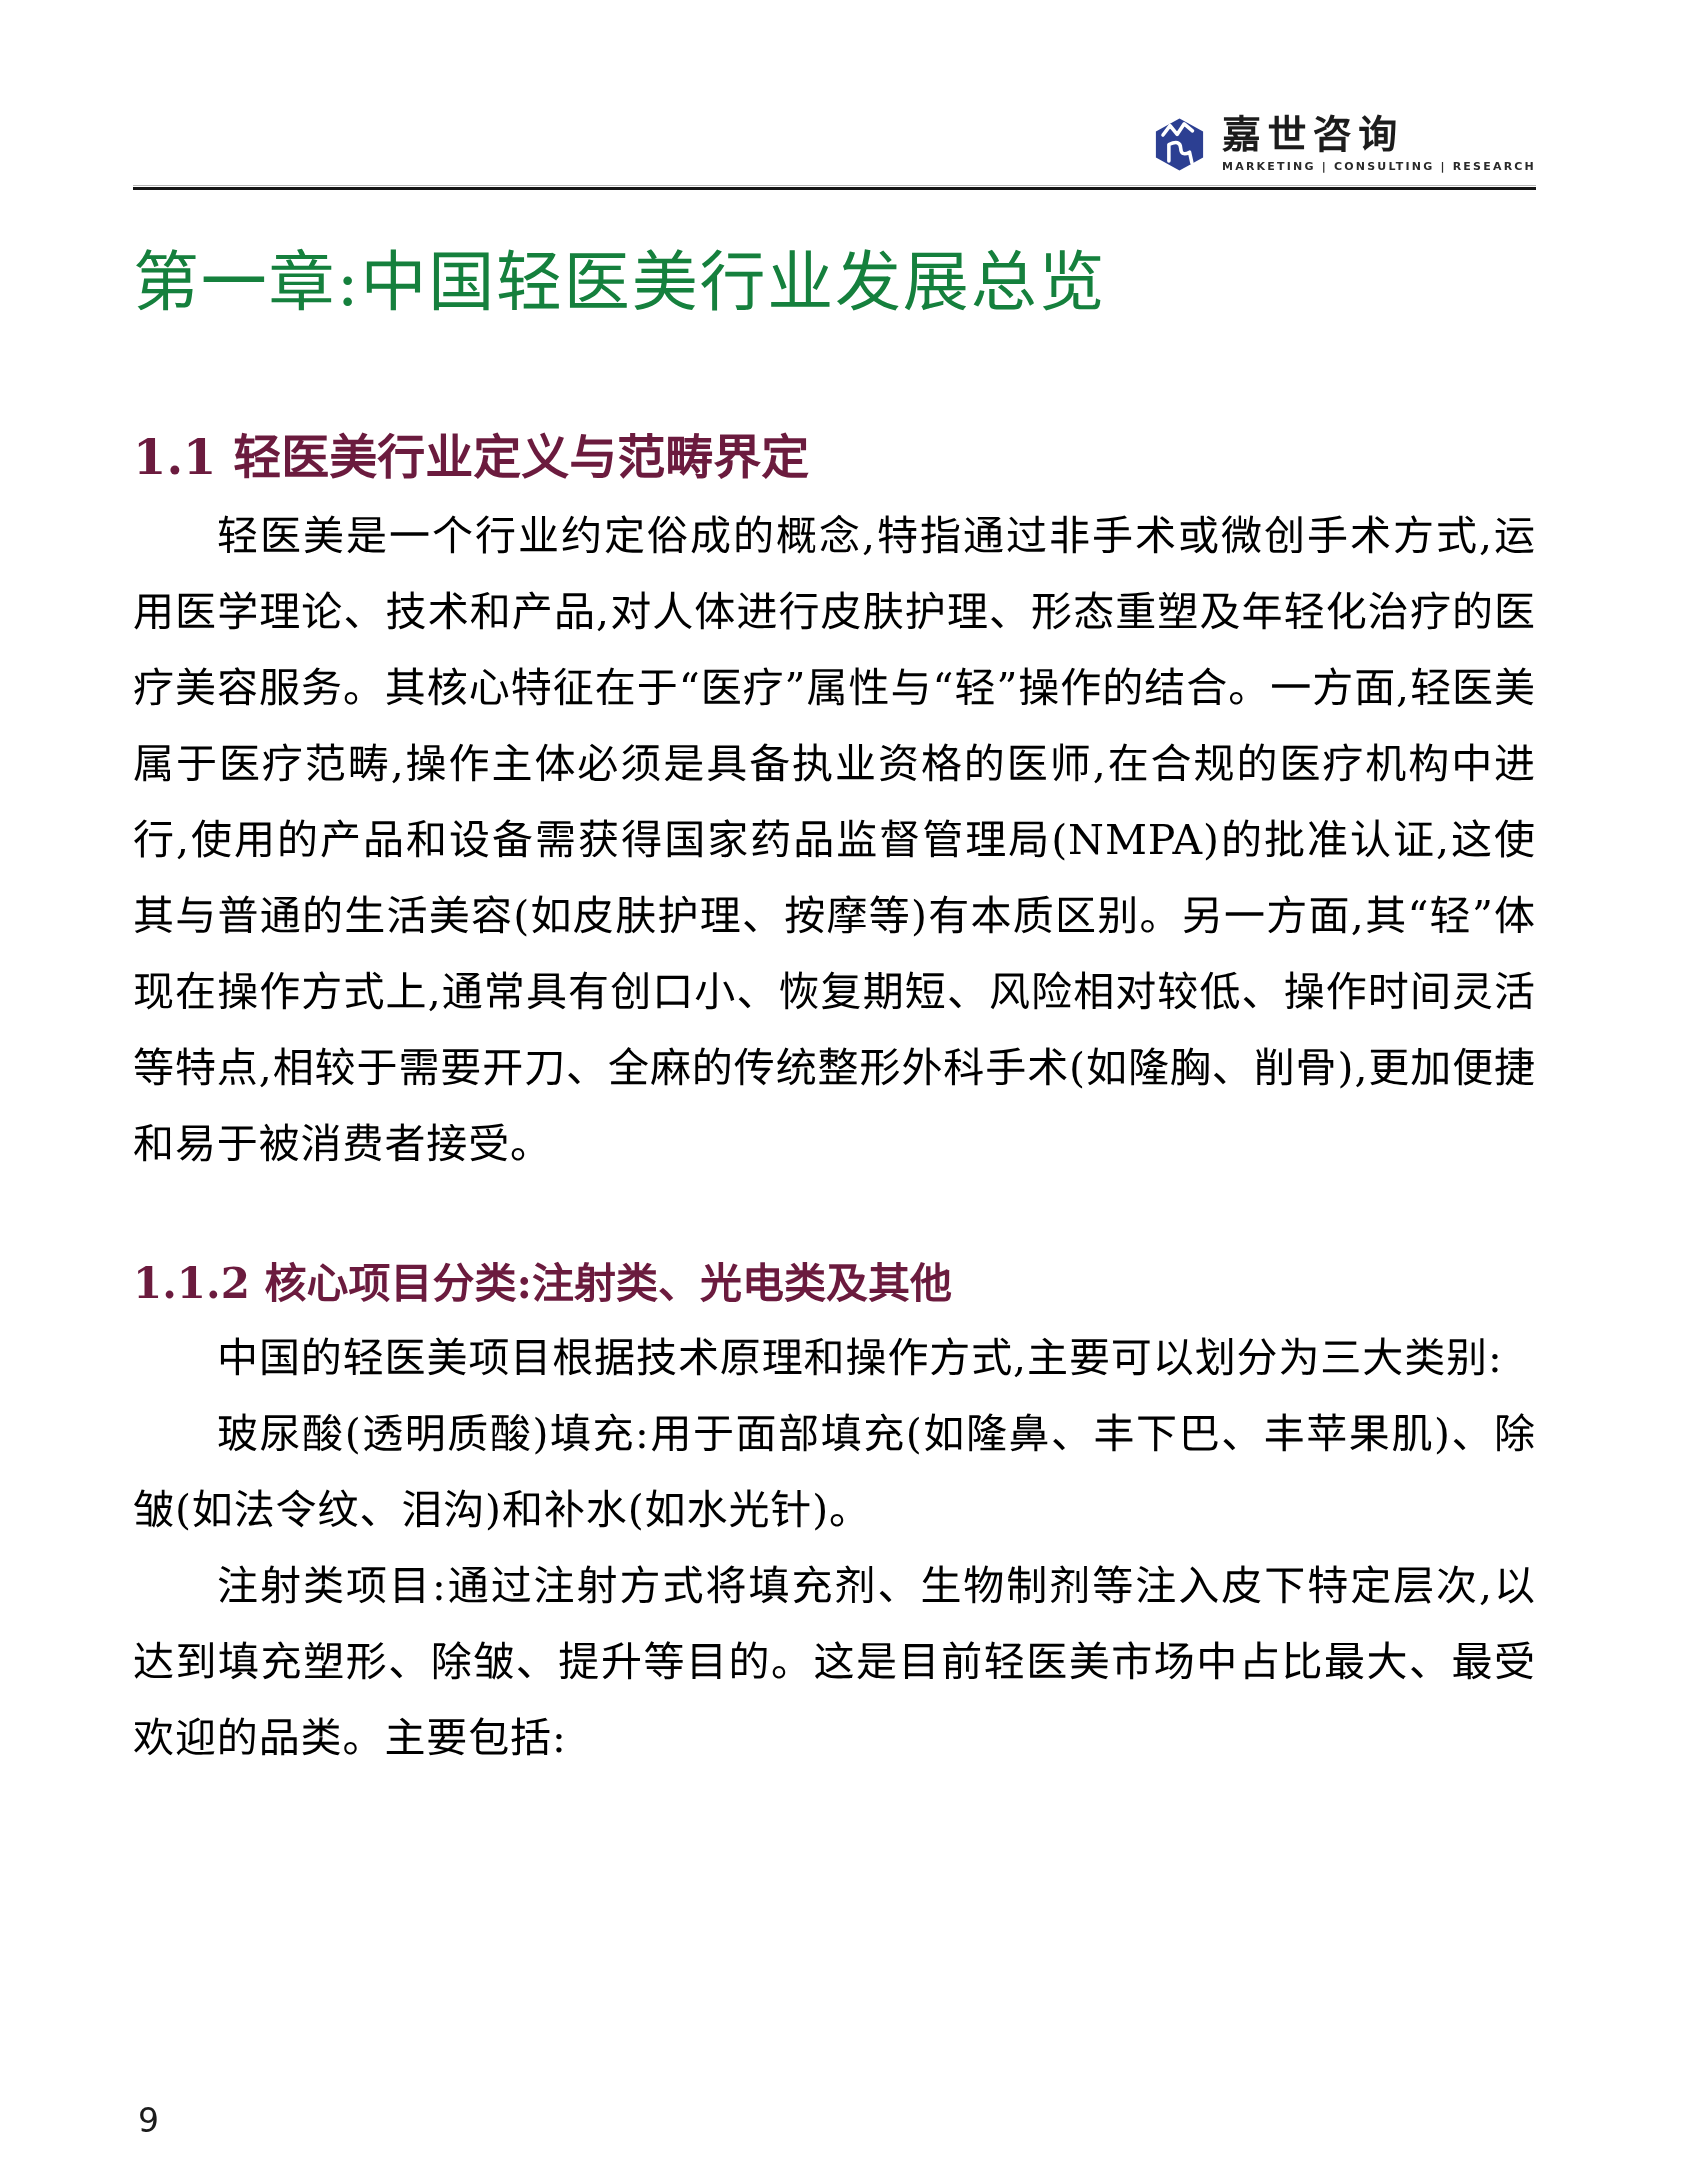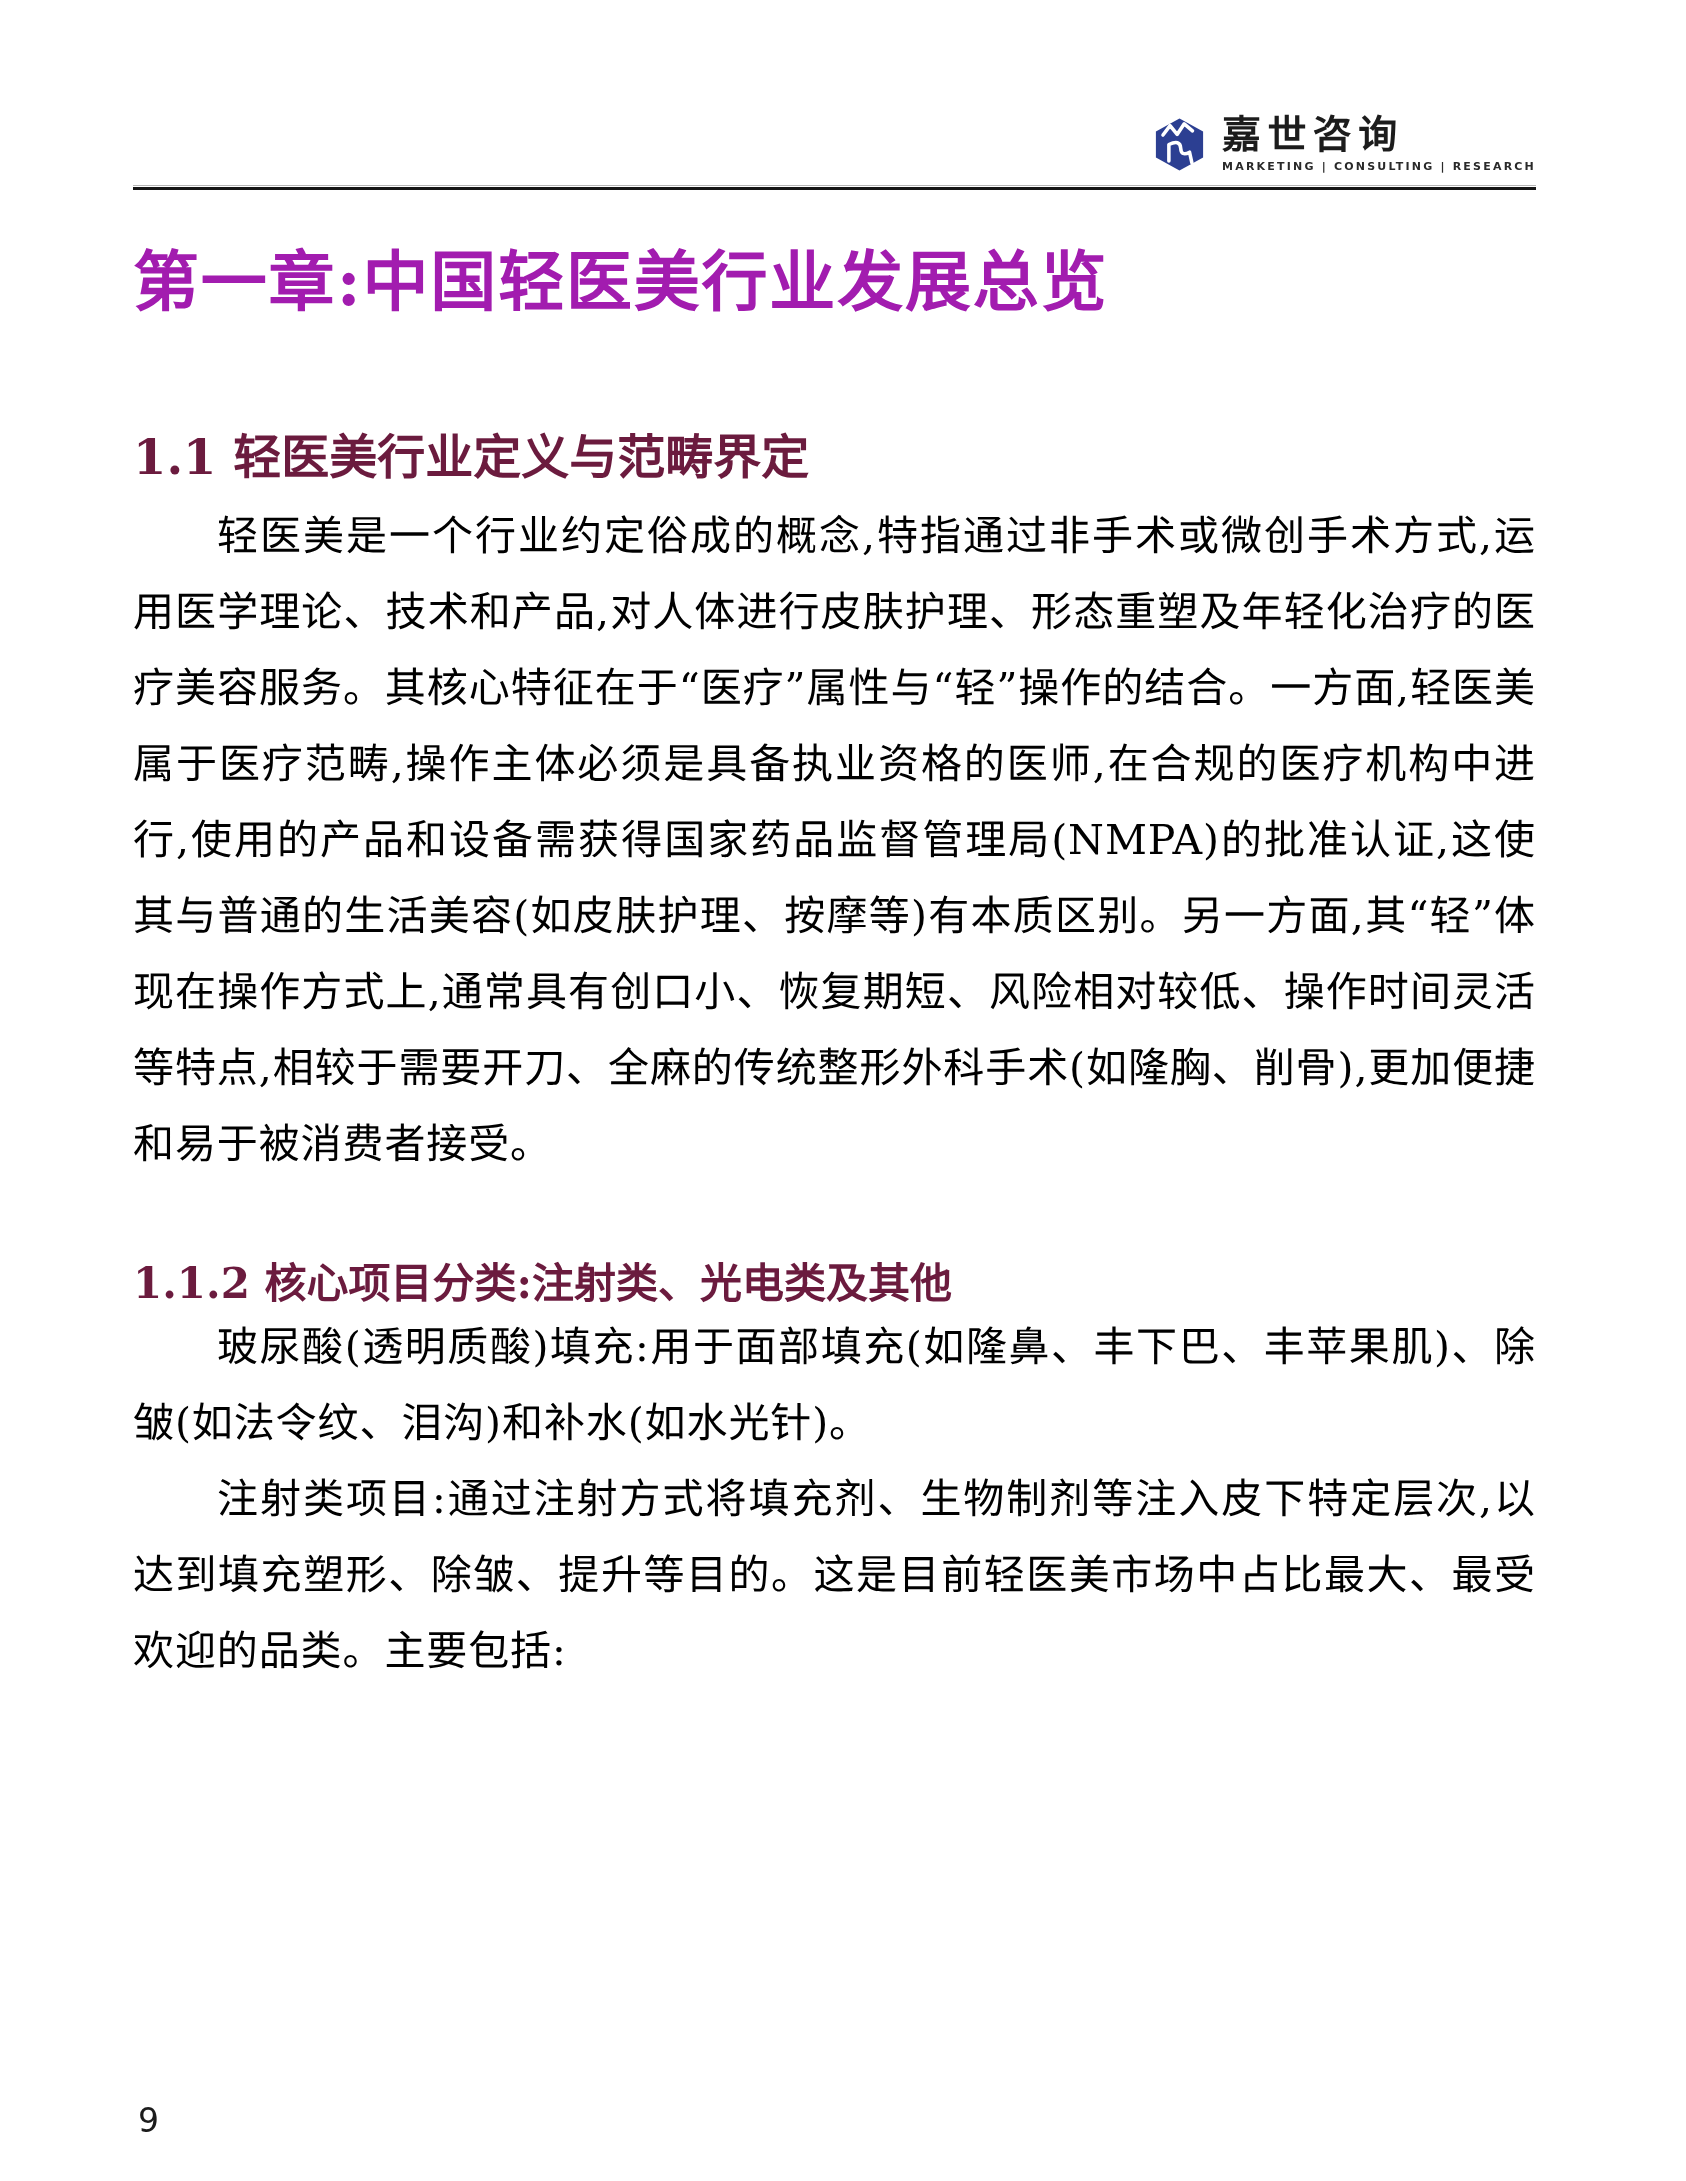--- a/index.html
+++ b/index.html
@@ -51,23 +51,23 @@
     border-top: 0.9px solid #b5b5b5;
     height: 1.8px;
   }
   .header-rule-inner { height: 2.8px; background: #151515; margin-top: 0.9px; }
 
   
   .chapter-title {
     margin: 55px 0 0 0;
     font-size: 66px;
     line-height: 1.2;
-    font-weight: 700;
+    font-weight: 400;
     letter-spacing: 1.8px;
-    color: #a21caf;
+    color: #15803d;
   }
   .h-section {
     margin: 107px 0 0 0;
     font-size: 48px;
     line-height: 1.2;
     font-weight: 700;
     color: #6B1B3E;
   }
   .h-subsection {
     margin: 77px 0 0 0;
@@ -126,20 +126,21 @@
   <main>
     <h1 class="chapter-title">第一章:中国轻医美行业发展总览</h1>
 
     <h2 class="h-section">1.1 轻医美行业定义与范畴界定</h2>
 
 
     <p class="para">轻医美是一个行业约定俗成的概念,特指通过非手术或微创手术方式,运用医学理论、技术和产品,对人体进行皮肤护理、形态重塑及年轻化治疗的医疗美容服务。其核心特征在于“医疗”属性与“轻”操作的结合。一方面,轻医美属于医疗范畴,操作主体必须是具备执业资格的医师,在合规的医疗机构中进行,使用的产品和设备需获得国家药品监督管理局(NMPA)的批准认证,这使其与普通的生活美容(如皮肤护理、按摩等)有本质区别。另一方面,其“轻”体现在操作方式上,通常具有创口小、恢复期短、风险相对较低、操作时间灵活等特点,相较于需要开刀、全麻的传统整形外科手术(如隆胸、削骨),更加便捷和易于被消费者接受。</p>
 
     <h3 class="h-subsection second">1.1.2 核心项目分类:注射类、光电类及其他</h3>
 
+    <p class="para">中国的轻医美项目根据技术原理和操作方式,主要可以划分为三大类别:</p>
 
     <p class="para cont">玻尿酸(透明质酸)填充:用于面部填充(如隆鼻、丰下巴、丰苹果肌)、除皱(如法令纹、泪沟)和补水(如水光针)。</p>
 
     <p class="para cont">注射类项目:通过注射方式将填充剂、生物制剂等注入皮下特定层次,以达到填充塑形、除皱、提升等目的。这是目前轻医美市场中占比最大、最受欢迎的品类。主要包括:</p>
   </main>
 
   <footer>
     <span class="page-number">9</span>
   </footer>
 

